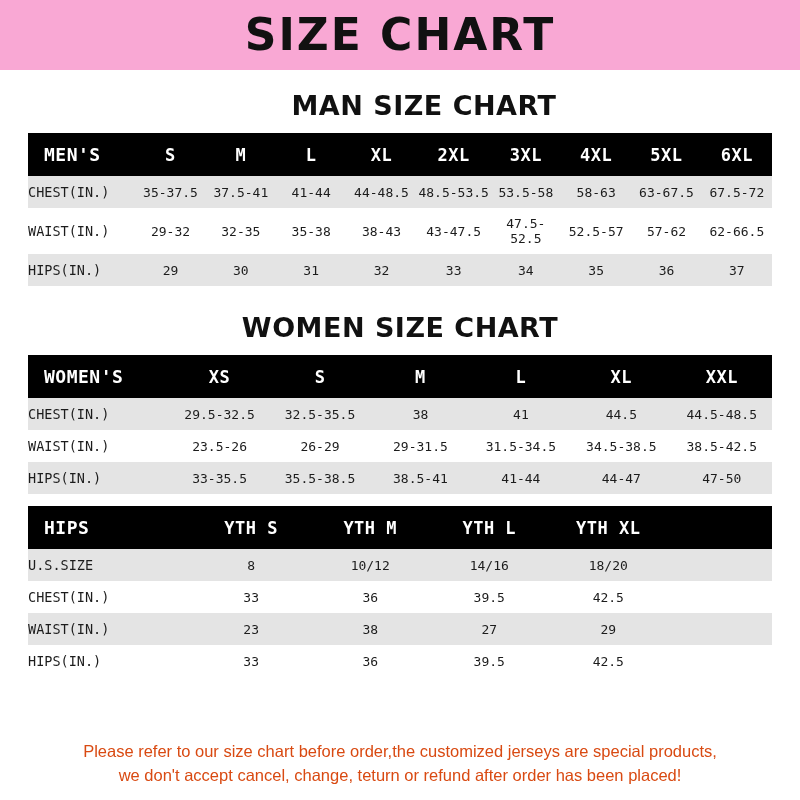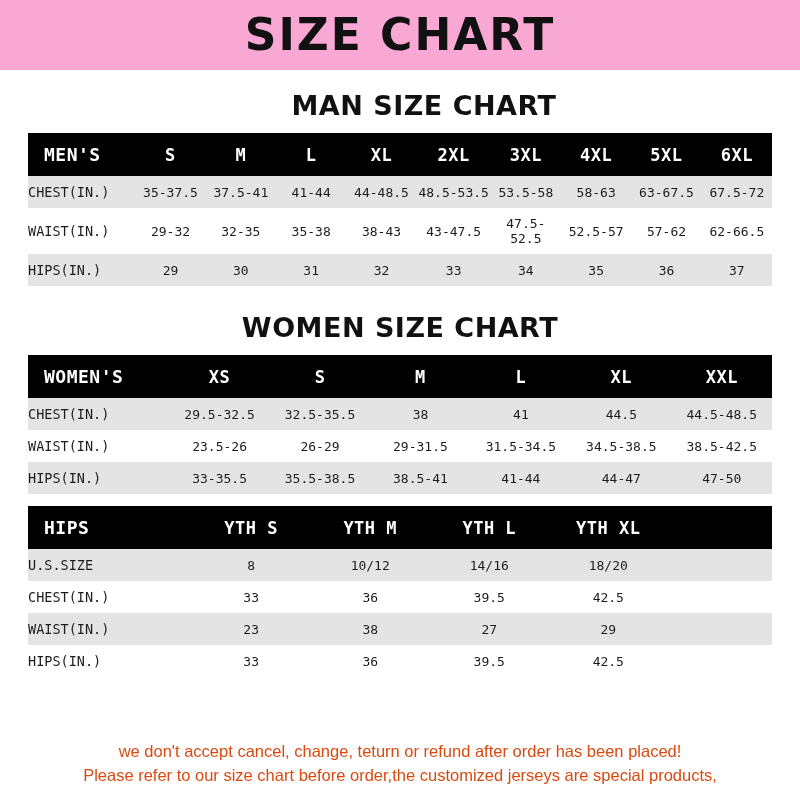--- a/index.html
+++ b/index.html
@@ -286,17 +286,17 @@
         <td>36</td>
         <td>39.5</td>
         <td>42.5</td>
         <td></td>
       </tr>
     </tbody>
       </table>
   </div>
 
   <div class="footer-note">
+    <div>Please refer to our size chart before order,the customized jerseys are special products,</div>
     <div>we don't accept cancel, change, teturn or refund after order has been placed!</div>
-    <div>Please refer to our size chart before order,the customized jerseys are special products,</div>
   </div>
 
 </div>
 
 </body></html>

